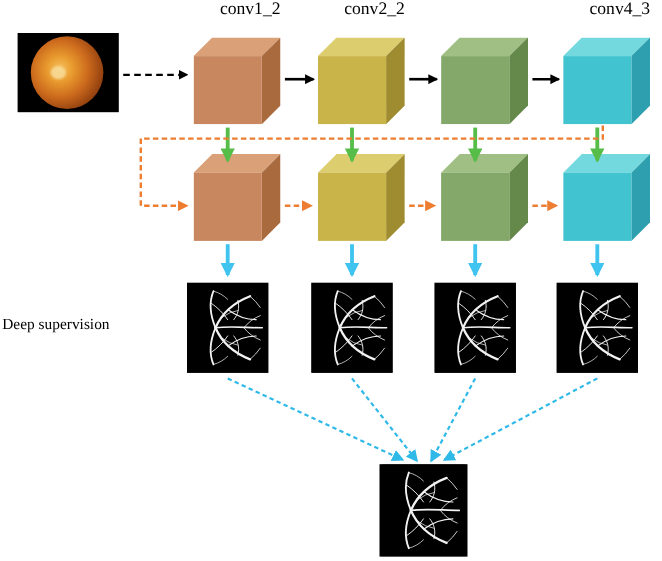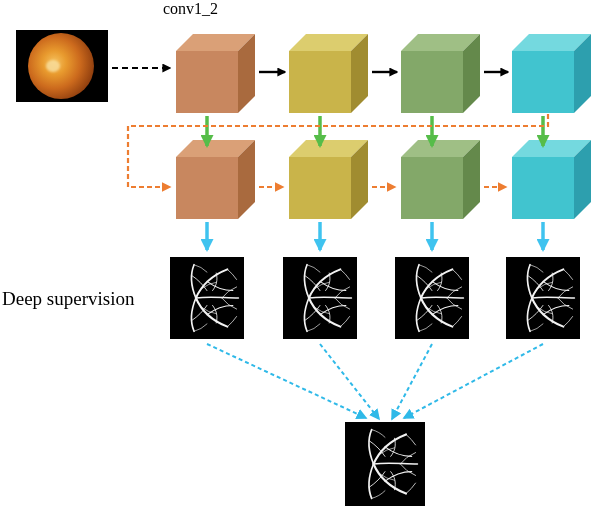--- a/index.html
+++ b/index.html
@@ -8,31 +8,31 @@
     width: 602px;
     height: 510px;
     background: #ffffff;
     font-family: "Liberation Serif", serif;
     overflow: hidden;
   }
   .conv-label {
     position: absolute;
     top: 0px;
     width: 92px;
-    text-align: left;
+    text-align: right;
     font-size: 16px;
     color: #000;
     white-space: nowrap;
   }
   .ds-label {
     position: absolute;
     left: 2px;
     top: 288px;
     width: 152px;
-    font-size: 19px;
+    font-size: 14px;
     color: #000;
   }
   .fundus {
     position: absolute;
     left: 16px;
     top: 30px;
     width: 92px;
     height: 72px;
     background: #000;
   }
@@ -95,20 +95,22 @@
           <path d="M62,13 Q68,18 72,24" stroke-width="0.8"></path>
           <path d="M62,75 Q68,70 72,64" stroke-width="0.8"></path>
           <path d="M26,8 Q34,10 40,16" stroke-width="0.7"></path>
           <path d="M26,80 Q34,78 40,72" stroke-width="0.7"></path>
         </g>
       </symbol>
     </defs>
   </svg>
 
   <div class="conv-label" style="left:163px">conv1_2</div>
+  <div class="conv-label" style="left:276px">conv2_2</div>
+  <div class="conv-label" style="left:499px">conv4_3</div>
 
   <div class="fundus">
     <div class="retina"></div>
     <div class="optic-disc"></div>
   </div>
 
   <svg class="cube" style="left:176px;top:34px" width="79" height="79" viewBox="0 0 79 79">
     <polygon points="0,17 17,0 79,0 62,17" fill="#daa077"></polygon>
     <polygon points="62,17 79,0 79,62 62,79" fill="#a96a3e"></polygon>
     <rect x="0" y="17" width="62" height="62" fill="#c8875f"></rect>

